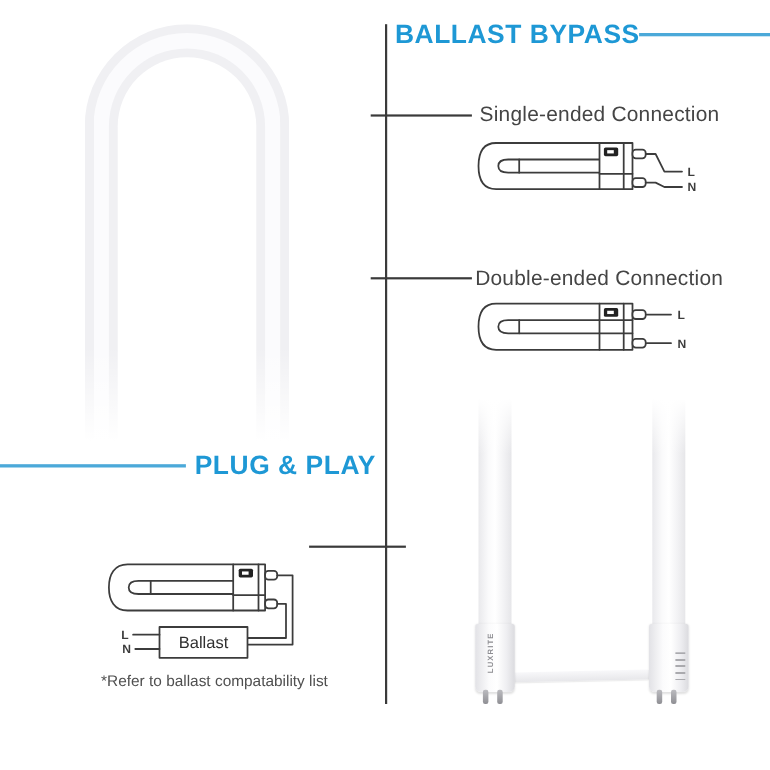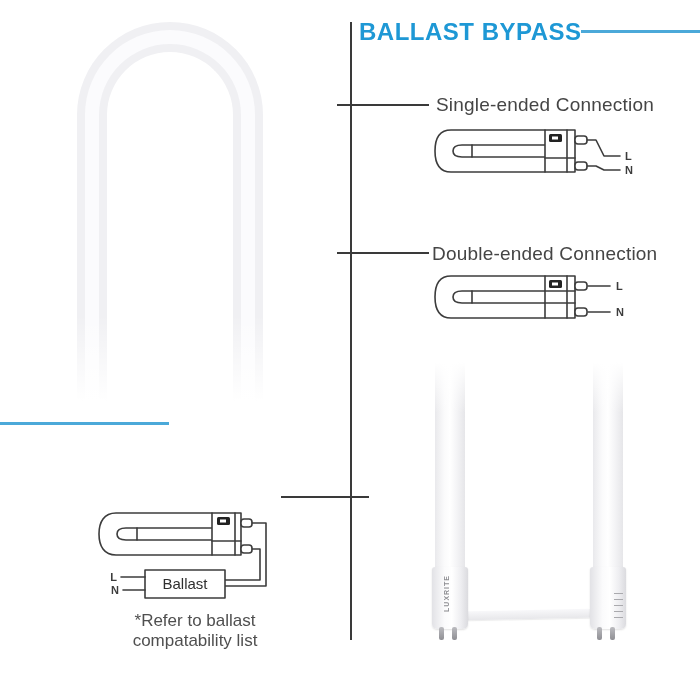--- a/index.html
+++ b/index.html
@@ -17,21 +17,21 @@
   .h-cyan{position:absolute;font-weight:bold;font-size:24px;letter-spacing:0.5px;color:#1e98d5;white-space:nowrap;}
   .h-ballast{left:359px;top:18px;}
   .h-plug{left:177px;top:410px;}
   .line-blue{position:absolute;height:3px;background:#4ba9d9;}
   .line-ballast{left:581px;top:30px;width:119px;}
   .line-plug{left:0px;top:422px;width:169px;}
   .diagram-label{position:absolute;font-size:19px;color:#454545;letter-spacing:0.2px;white-space:nowrap;}
   .lbl-single{left:436px;top:94px;}
   .lbl-double{left:432px;top:243px;}
   .lbl-eballast{left:117px;top:485px;font-size:18px;}
-  .note{position:absolute;left:88px;top:611px;width:214px;text-align:center;font-size:17px;color:#4f4f4f;}
+  .note{position:absolute;left:88px;top:611px;width:214px;text-align:center;font-size:14px;color:#4f4f4f;}
   
   .big-tube-arch{position:absolute;left:77px;top:22px;width:186px;height:392px;box-sizing:border-box;
     border:30px solid #f0f0f3;border-bottom:none;border-radius:93px 93px 0 0;}
   .big-tube-highlight{position:absolute;left:85px;top:30px;width:170px;height:384px;box-sizing:border-box;
     border:14px solid #fbfbfd;border-bottom:none;border-radius:85px 85px 0 0;}
   .big-tube-fade{position:absolute;left:60px;top:315px;width:230px;height:105px;
     background:linear-gradient(to bottom, rgba(255,255,255,0) 0%, #ffffff 82%);}
   
   .leg{position:absolute;top:362px;width:30px;height:206px;
     background:linear-gradient(to right,#e9e9ec 0%,#fafafb 30%,#ffffff 50%,#f3f3f5 75%,#e6e6e9 100%);}
@@ -81,20 +81,21 @@
     <div class="big-tube-fade"></div>
   </div>
 
   <div class="divider-v"></div>
   <div class="tick tick-single"></div>
   <div class="tick tick-double"></div>
   <div class="tick tick-ballast"></div>
 
   <div class="h-cyan h-ballast">BALLAST BYPASS</div>
   <div class="line-blue line-ballast"></div>
+  <div class="h-cyan h-plug">PLUG &amp; PLAY</div>
   <div class="line-blue line-plug"></div>
 
   <div class="diagram-label lbl-single">Single-ended Connection</div>
   <div class="diagram-label lbl-double">Double-ended Connection</div>
   <div class="note">*Refer to ballast compatability list</div>
 
   <svg class="diag diag-single" width="225" height="56" viewBox="0 0 225 56">
     <g fill="none" stroke="#3c3c3c" stroke-width="1.6" stroke-linejoin="round" stroke-linecap="round">
       <path d="M113,4 H19 C8,4 3,12 3,25 C3,38 8,46 19,46 H113"></path>
       <path d="M113,19 H40 M113,31 H40"></path>

